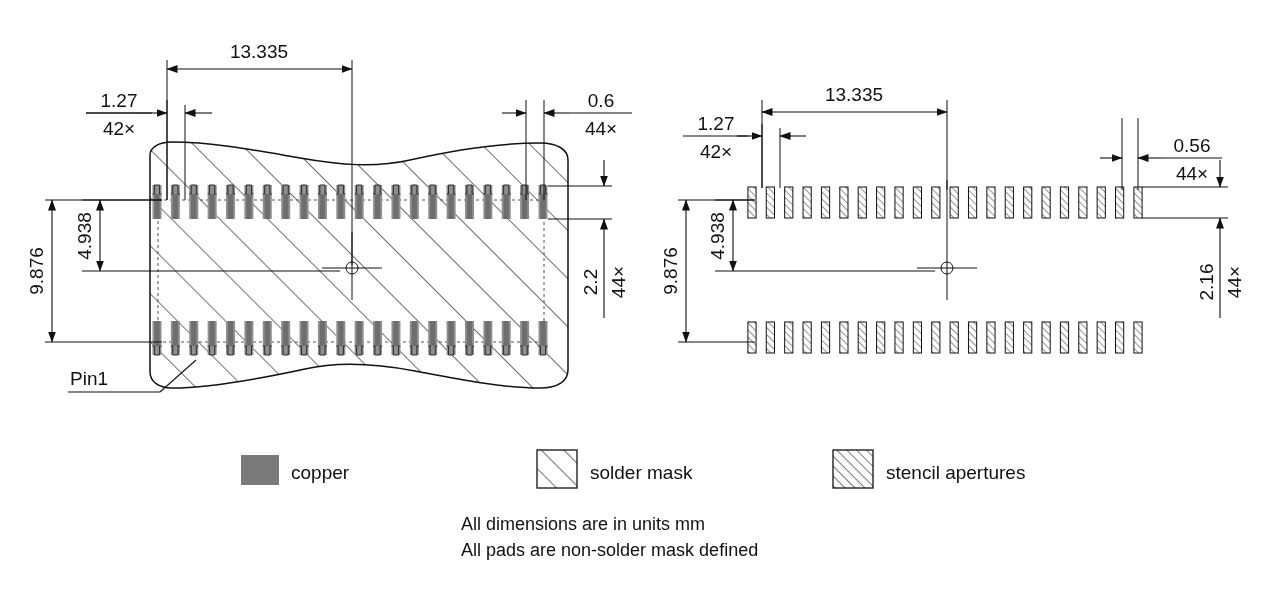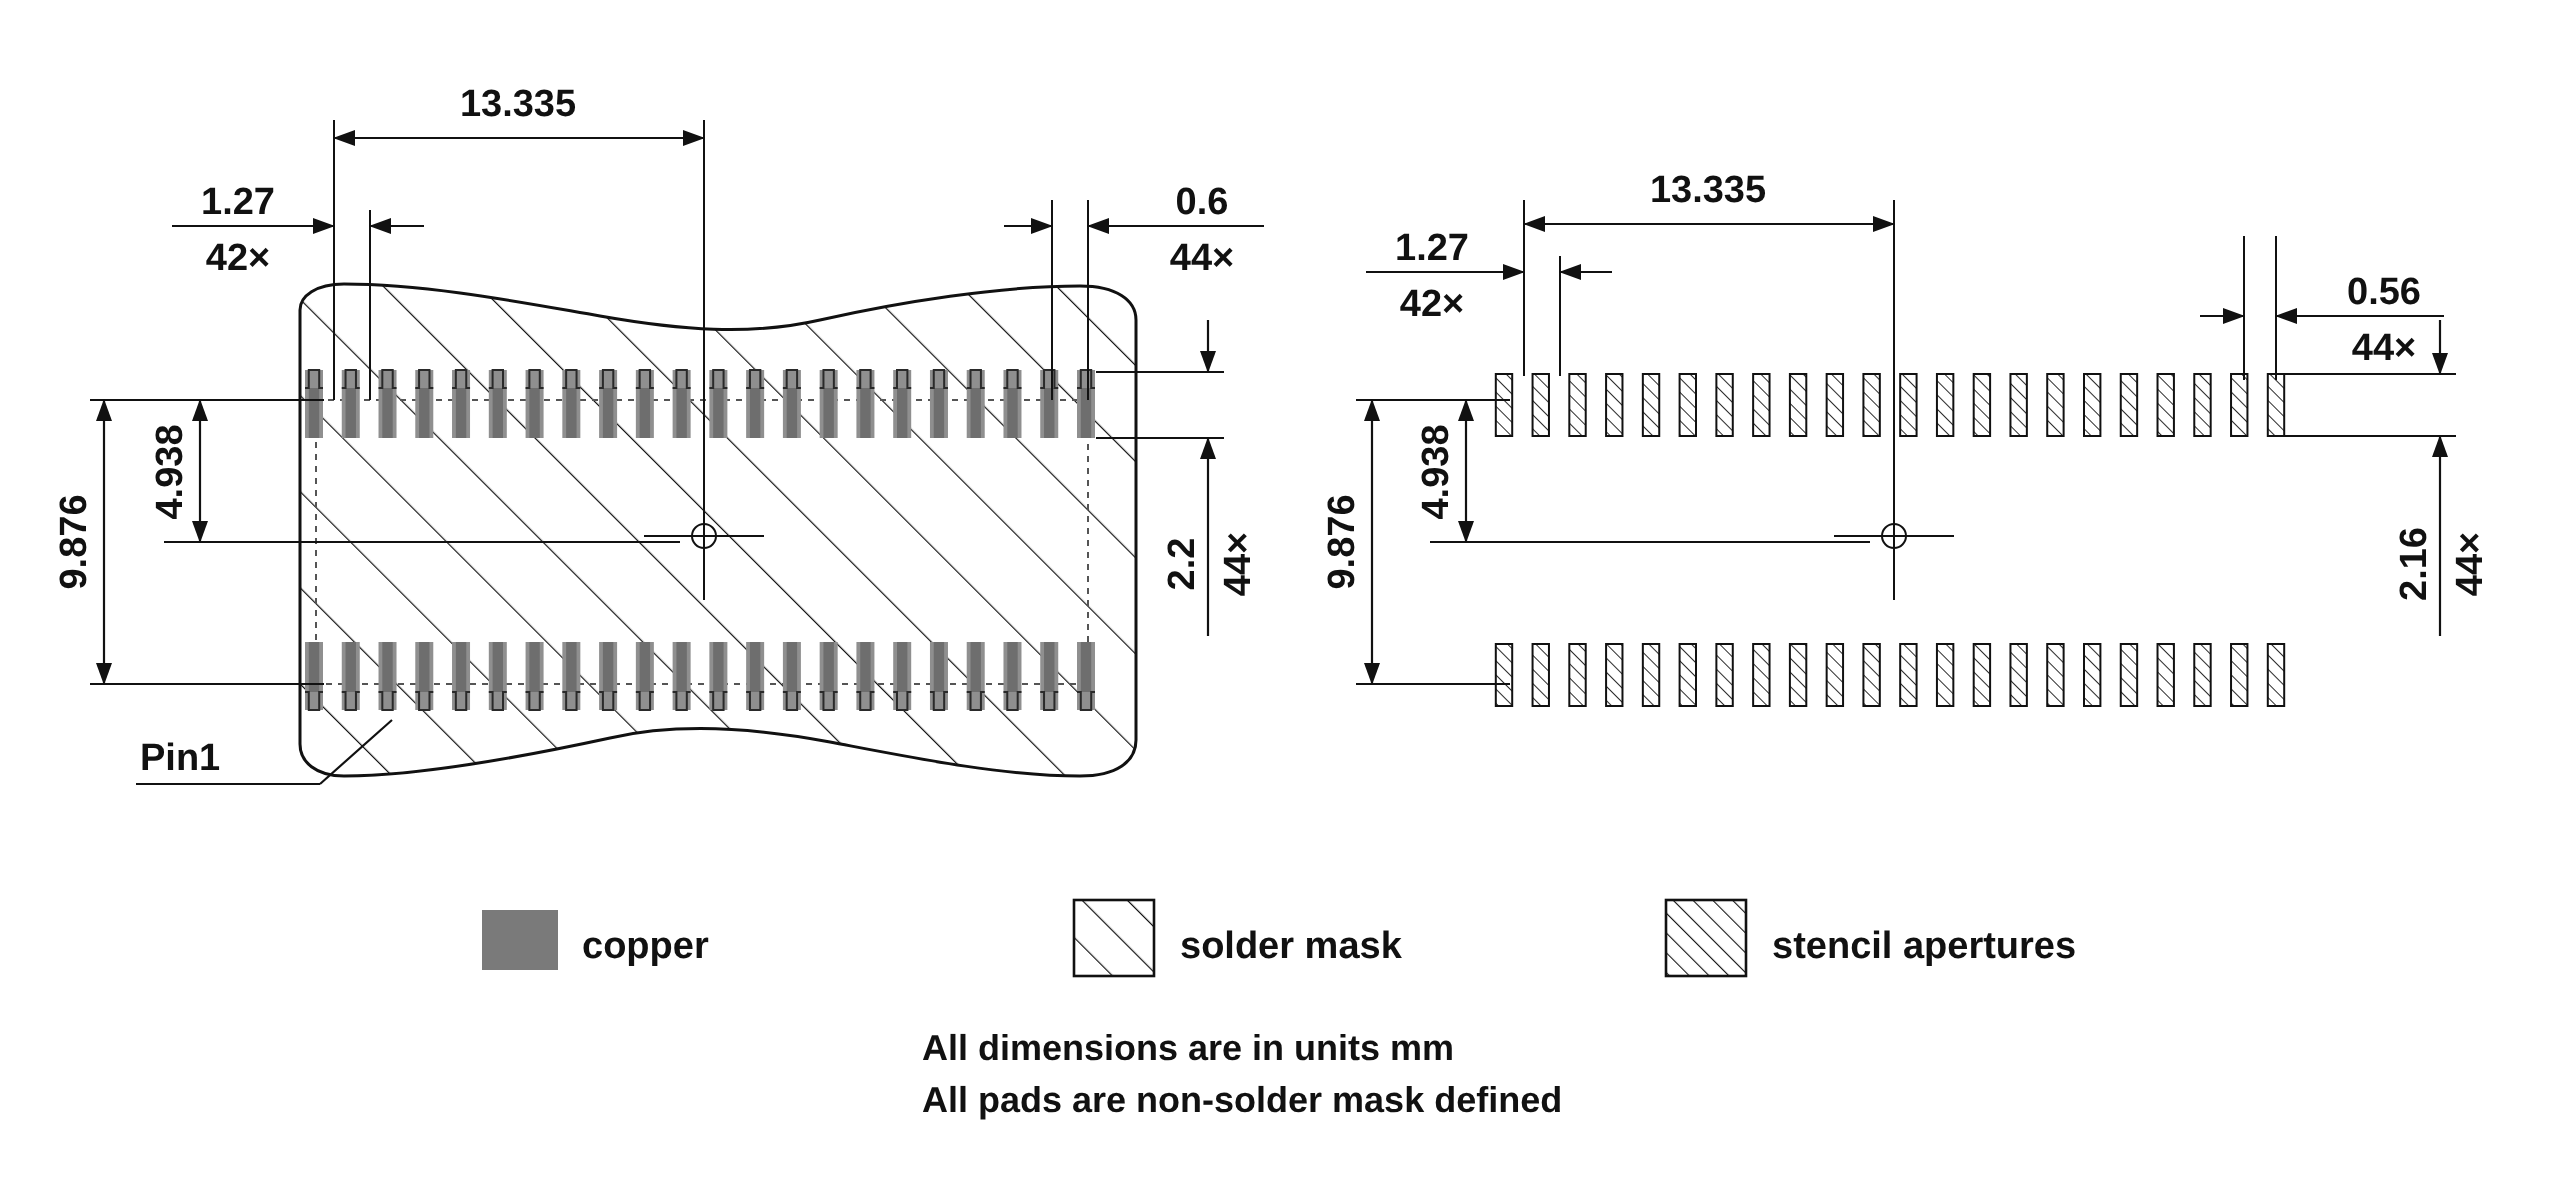--- a/index.html
+++ b/index.html
@@ -1,18 +1,18 @@
 <!DOCTYPE html>
 <html><head>
 <meta charset="utf-8">
 <style>
   html,body{margin:0;padding:0;background:#ffffff;}
   body{width:1280px;height:602px;overflow:hidden;
        font-family:"Liberation Sans", sans-serif;color:#1a1a1a;}
-  #stage{position:relative;width:1280px;height:602px;font-weight:bold;}
+  #stage{position:relative;width:1280px;height:602px;}
   svg#drawing{position:absolute;left:0;top:0;width:1280px;height:602px;}
   .dimtext{font-family:"Liberation Sans", sans-serif;font-size:19px;fill:#111;}
   .legendtext{font-family:"Liberation Sans", sans-serif;font-size:19px;fill:#111;}
   .notetext{font-family:"Liberation Sans", sans-serif;font-size:18px;fill:#111;}
   .ln{stroke:#111;stroke-width:1.1;fill:none;}
   .lnthin{stroke:#111;stroke-width:1;fill:none;}
   .dash{stroke:#555;stroke-width:1;fill:none;stroke-dasharray:3 3;}
 </style>
 </head>
 <body>

